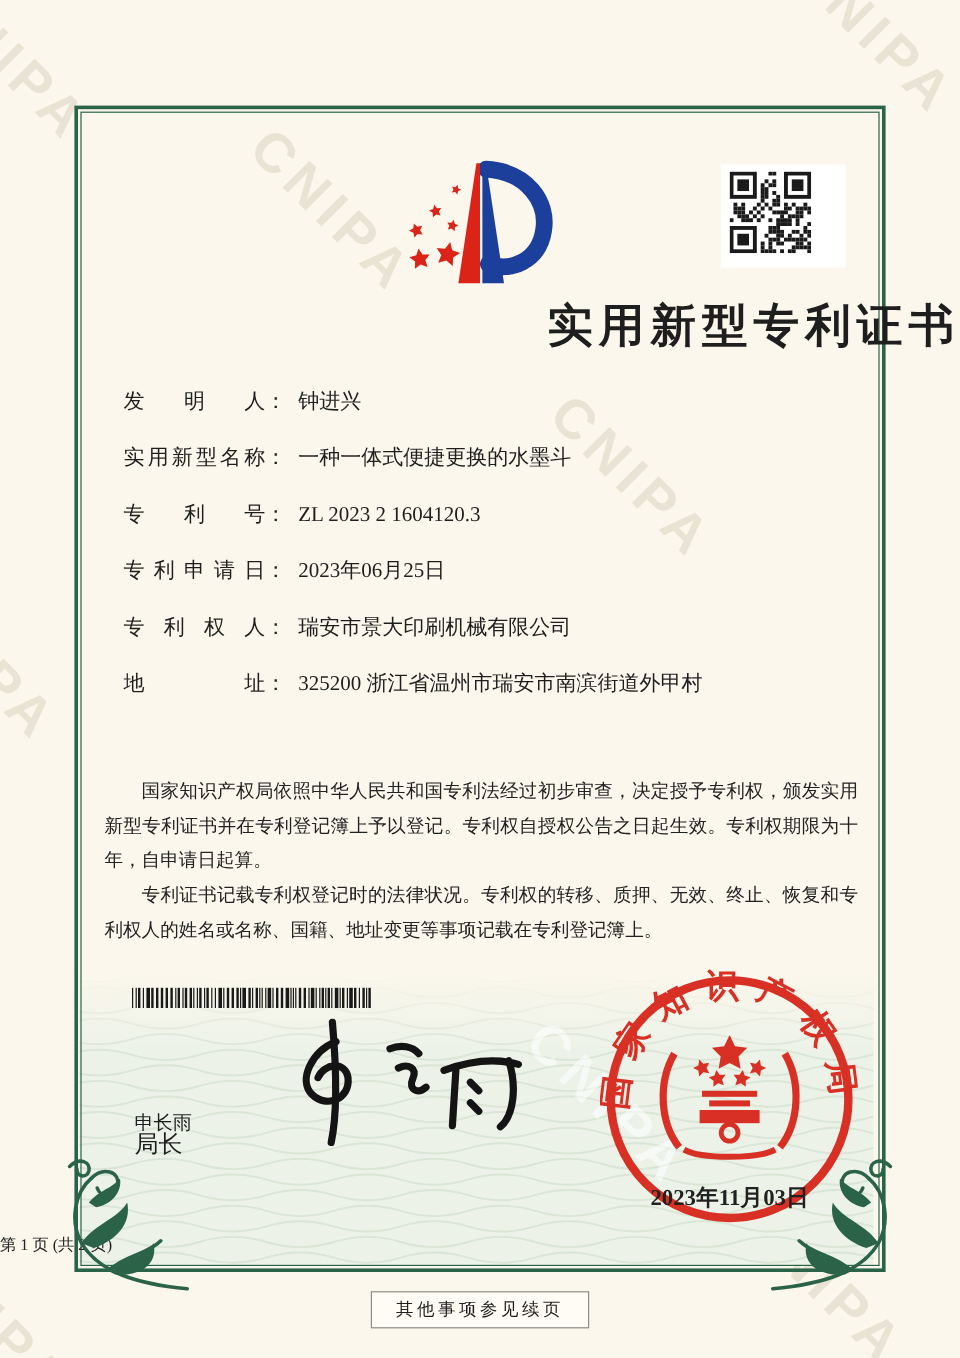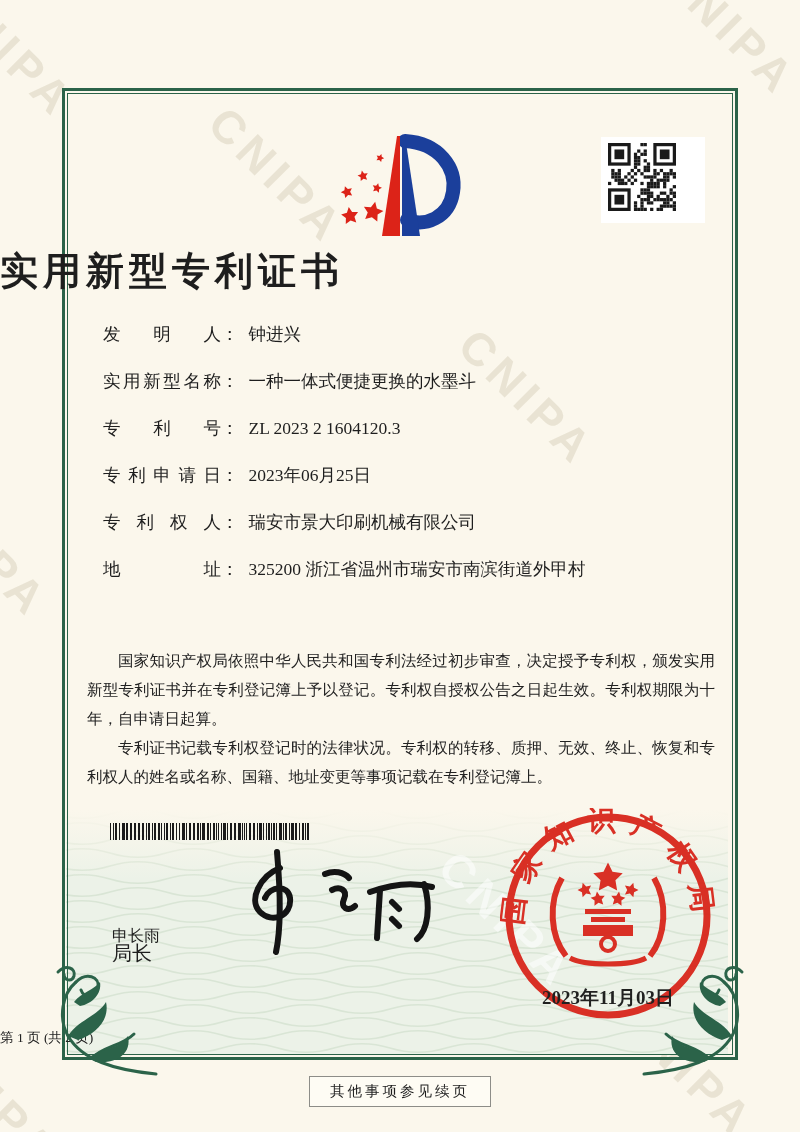--- a/index.html
+++ b/index.html
@@ -19,34 +19,34 @@
   .frame{
     position:absolute; left:62px; top:88px; width:670px; height:966px;
     border:3px solid #2b6349;
   }
   .frame-inner{ position:absolute; inset:2px; border:1px solid #2b6349; }
   .cert-no{ position:absolute; left:103px; top:136px; font-size:17px; letter-spacing:2px; }
   .logo{ position:absolute; left:335px; top:128px; }
   .qr-wrap{ position:absolute; left:601px; top:137px; width:104px; height:86px; background:#ffffff; }
   .qr-wrap svg{ position:absolute; left:7px; top:6px; }
   .title{
-    position:absolute; left:0; top:246px; width:100%; text-align:left;
+    position:absolute; left:0; top:246px; width:100%; text-align:right;
     font-size:38px; font-weight:bold; letter-spacing:5px;
   }
   .fields{ position:absolute; left:103px; top:322px; width:600px; }
   .frow{ height:47px; font-size:17.5px; white-space:nowrap; }
   .flabel{ display:inline-block; width:118px; text-align:justify; text-align-last:justify; }
   .fcolon{ display:inline-block; margin-right:10px; }
   .grant{ position:absolute; left:103px; top:605px; width:600px; font-size:17.5px; white-space:nowrap;}
   .grant .second{ position:absolute; left:292px; top:0; }
   .body-text{
     position:absolute; left:87px; top:646px; width:628px;
     font-size:15.5px; line-height:29px; text-align:justify; color:#222;
   }
-  .body-text p{ margin:0; text-indent:2em; }
+  .body-text p{ margin:0; text-indent:2em;font-family:Liberation Mono, monospace; }
   .zone{
     position:absolute; left:66px; top:810px; width:662px; height:244px; overflow:hidden;
   }
   .zone .fade{
     position:absolute; left:0; top:0; width:100%; height:70px;
     background:linear-gradient(#fbf7ec, rgba(251,247,236,0));
   }
   .flourish{ position:absolute; z-index:3; }
   .flourish.bl{ left:44px; bottom:52px; }
   .flourish.br{ right:44px; bottom:52px; transform:scaleX(-1); }

